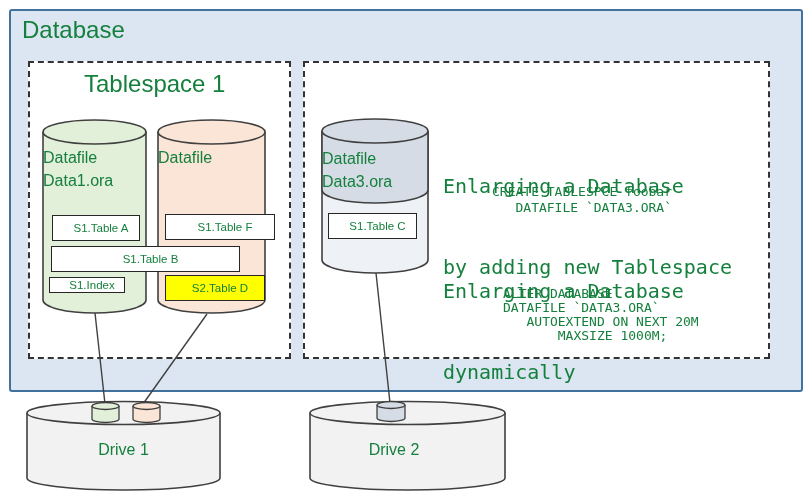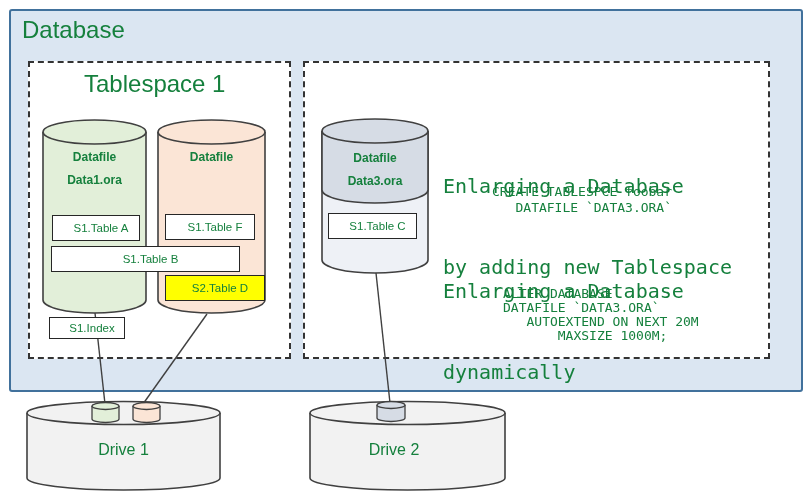--- a/index.html
+++ b/index.html
@@ -26,21 +26,21 @@
   .big-title{font-size:24px; line-height:30px; white-space:nowrap;}
   .svg-layer{left:0; top:0; width:812px; height:497px; pointer-events:none;}
   .shape{stroke:var(--outline); stroke-width:1.6;}
   .fill-green{fill:var(--green-fill);}
   .fill-orange{fill:var(--orange-fill);}
   .fill-grayblue{fill:var(--grayblue-fill);}
   .fill-c3lower{fill:var(--c3-lower-fill);}
   .fill-drive{fill:var(--drive-fill);}
   .mini{stroke:var(--outline); stroke-width:1.3;}
   .connector{stroke:var(--outline); stroke-width:1.4; fill:none;}
-  .df-label{font-size:12px; line-height:23px; text-align:center; white-space:nowrap;font-weight:bold;}
+  .df-label{font-size:16px; line-height:23px; text-align:left; white-space:nowrap;}
   .tbl{
     background:#ffffff; border:1.3px solid #262626;
     font-size:11.5px; display:flex; align-items:center; justify-content:center;
     white-space:nowrap;
     padding-left:10px;
   }
   .tbl.yellow{background:var(--highlight-yellow);}
   .mono-h{
     font-family:"DejaVu Sans Mono", monospace; font-size:20px; line-height:27px;
     white-space:pre; letter-spacing:0;
@@ -114,23 +114,23 @@
   </div>
   <div class="abs df-label" style="left:158px; top:146px; width:107px;">
     <div>Datafile</div>
   </div>
   <div class="abs df-label" style="left:322px; top:147px; width:106px;">
     <div>Datafile</div>
     <div>Data3.ora</div>
   </div>
 
   <div class="abs tbl" style="left:52px;  top:215px; width:88px;  height:26px;">S1.Table A</div>
-  <div class="abs tbl" style="left:165px; top:214px; width:90px;  height:26px;">S1.Table F</div>
+  <div class="abs tbl" style="left:165px; top:214px; width:110px;  height:26px;">S1.Table F</div>
   <div class="abs tbl" style="left:51px;  top:246px; width:189px; height:26px;">S1.Table B</div>
-  <div class="abs tbl" style="left:49px;  top:277px; width:76px;  height:22px;margin-top:40px;">S1.Index</div>
+  <div class="abs tbl" style="left:49px;  top:277px; width:76px;  height:16px;">S1.Index</div>
   <div class="abs tbl yellow" style="left:165px; top:275px; width:100px; height:26px;">S2.Table D</div>
   <div class="abs tbl" style="left:328px; top:213px; width:89px; height:26px;">S1.Table C</div>
 
   <div class="abs mono-h" style="left:443px; top:119px;">
     <div>Enlarging a Database</div>
     <div>by adding new Tablespace</div>
   </div>
   <div class="abs mono-code" style="left:492px; top:184px;">CREATE TABLESPCE foobar
    DATAFILE `DATA3.ORA`</div>
   <div class="abs mono-h" style="left:443px; top:224px;">

